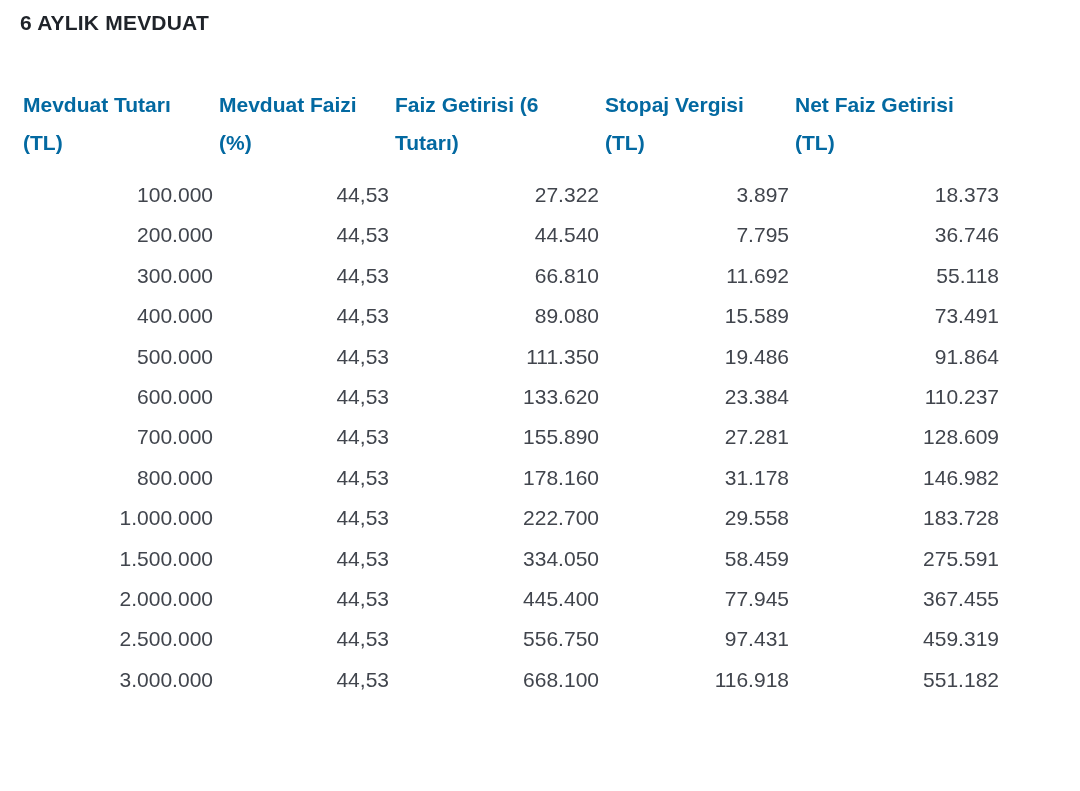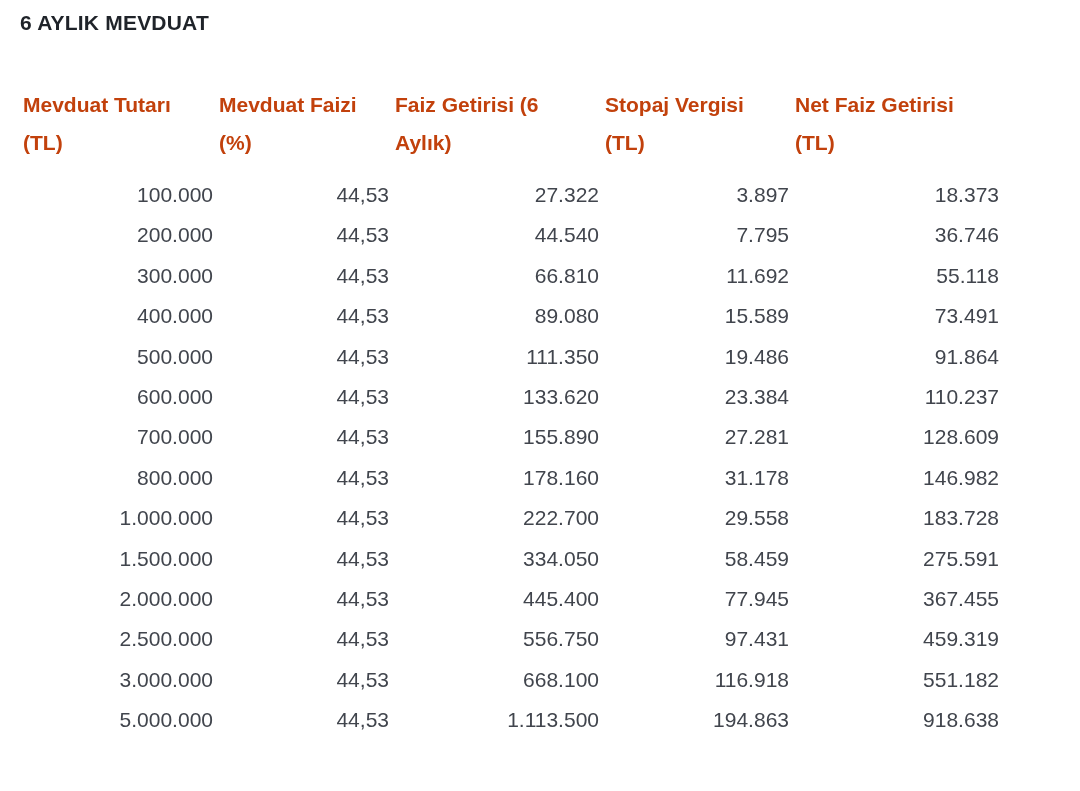--- a/index.html
+++ b/index.html
@@ -29,21 +29,21 @@
     width: 982px;
     border-collapse: collapse;
     table-layout: fixed;
   }
   .deposit-table th {
     text-align: left;
     vertical-align: top;
     font-size: 21px;
     font-weight: 700;
     line-height: 38px;
-    color: #c2410c;
+    color: #0369a1;
     padding: 0 0 13px 3px;
   }
   .deposit-table th .hdr-line { display: block; }
   .deposit-table td {
     text-align: right;
     font-size: 21px;
     font-weight: 400;
     line-height: 40.4px;
     color: #41454d;
     padding: 0 3px 0 0;
@@ -76,21 +76,21 @@
         <th>
           <span class="hdr-line">Mevduat Tutarı</span>
           <span class="hdr-line">(TL)</span>
         </th>
         <th>
           <span class="hdr-line">Mevduat Faizi</span>
           <span class="hdr-line">(%)</span>
         </th>
         <th>
           <span class="hdr-line">Faiz Getirisi (6</span>
-          <span class="hdr-line">Aylık)</span>
+          <span class="hdr-line">Tutarı)</span>
         </th>
         <th>
           <span class="hdr-line">Stopaj Vergisi</span>
           <span class="hdr-line">(TL)</span>
         </th>
         <th>
           <span class="hdr-line">Net Faiz Getirisi</span>
           <span class="hdr-line">(TL)</span>
         </th>
       </tr>
@@ -180,23 +180,16 @@
           <td>97.431</td>
           <td>459.319</td>
         </tr>
         <tr>
           <td>3.000.000</td>
           <td>44,53</td>
           <td>668.100</td>
           <td>116.918</td>
           <td>551.182</td>
         </tr>
-        <tr>
-          <td>5.000.000</td>
-          <td>44,53</td>
-          <td>1.113.500</td>
-          <td>194.863</td>
-          <td>918.638</td>
-        </tr>
       </tbody>
   </table>
 
 </div>
 
 </body></html>

